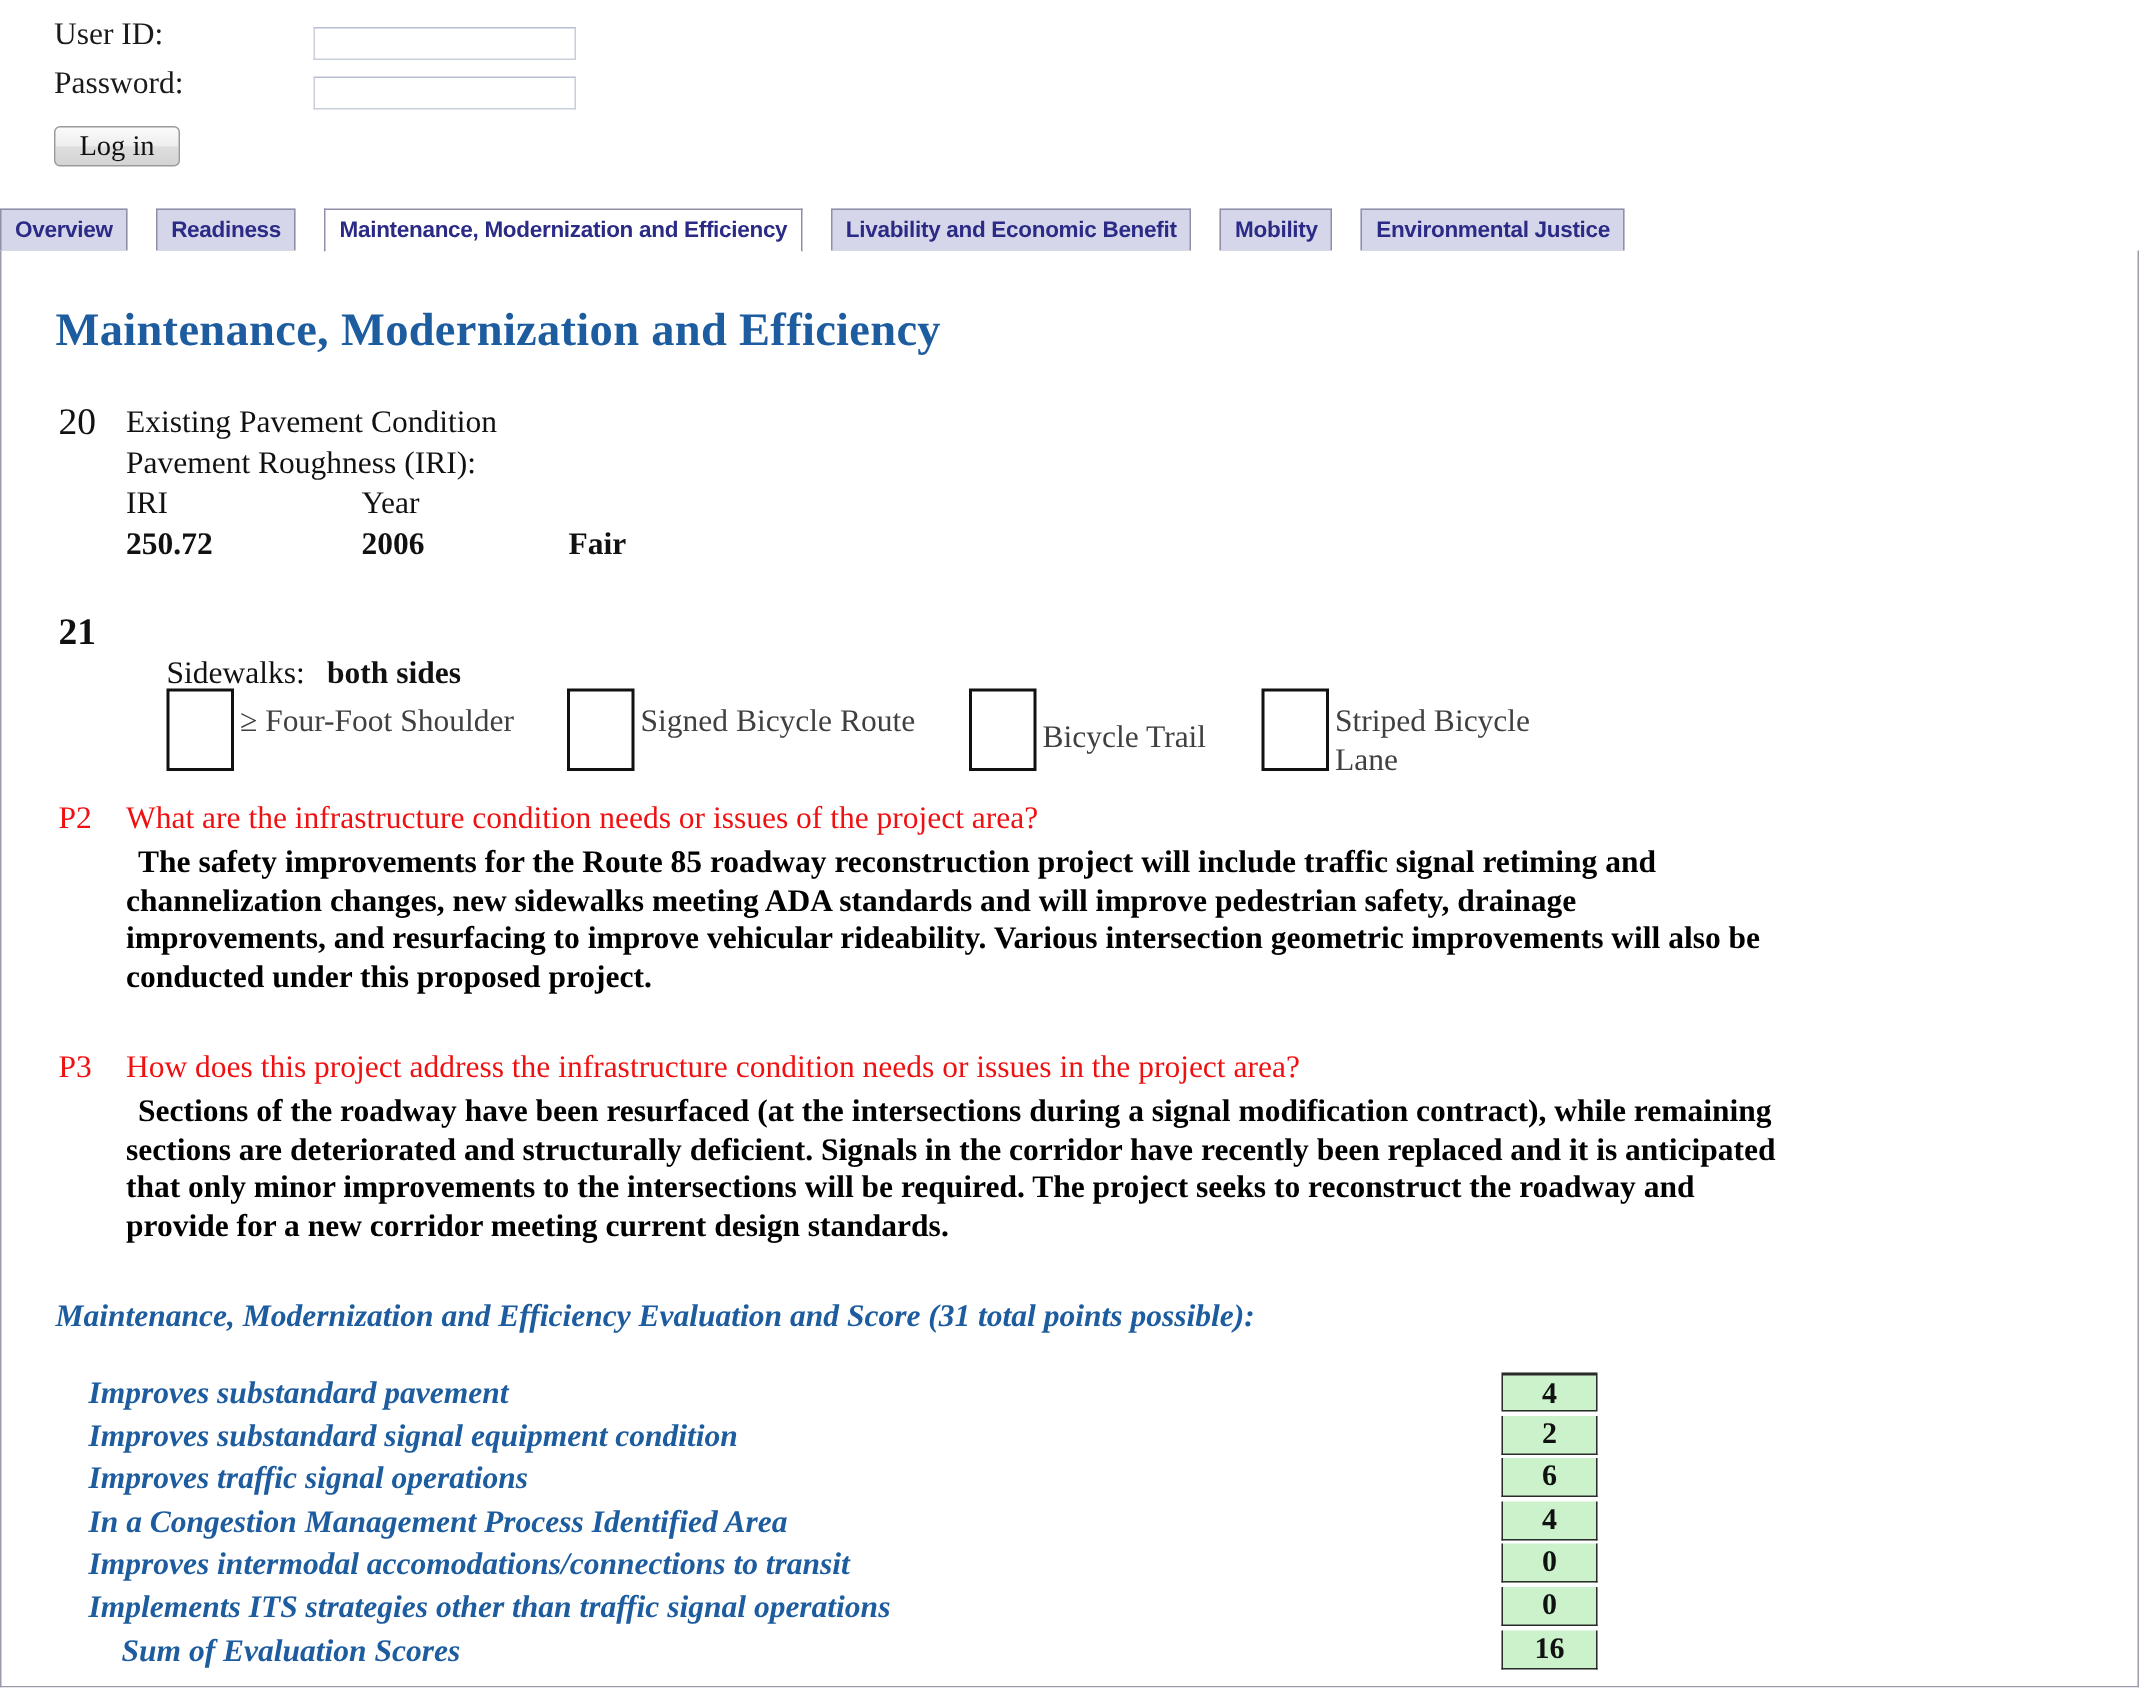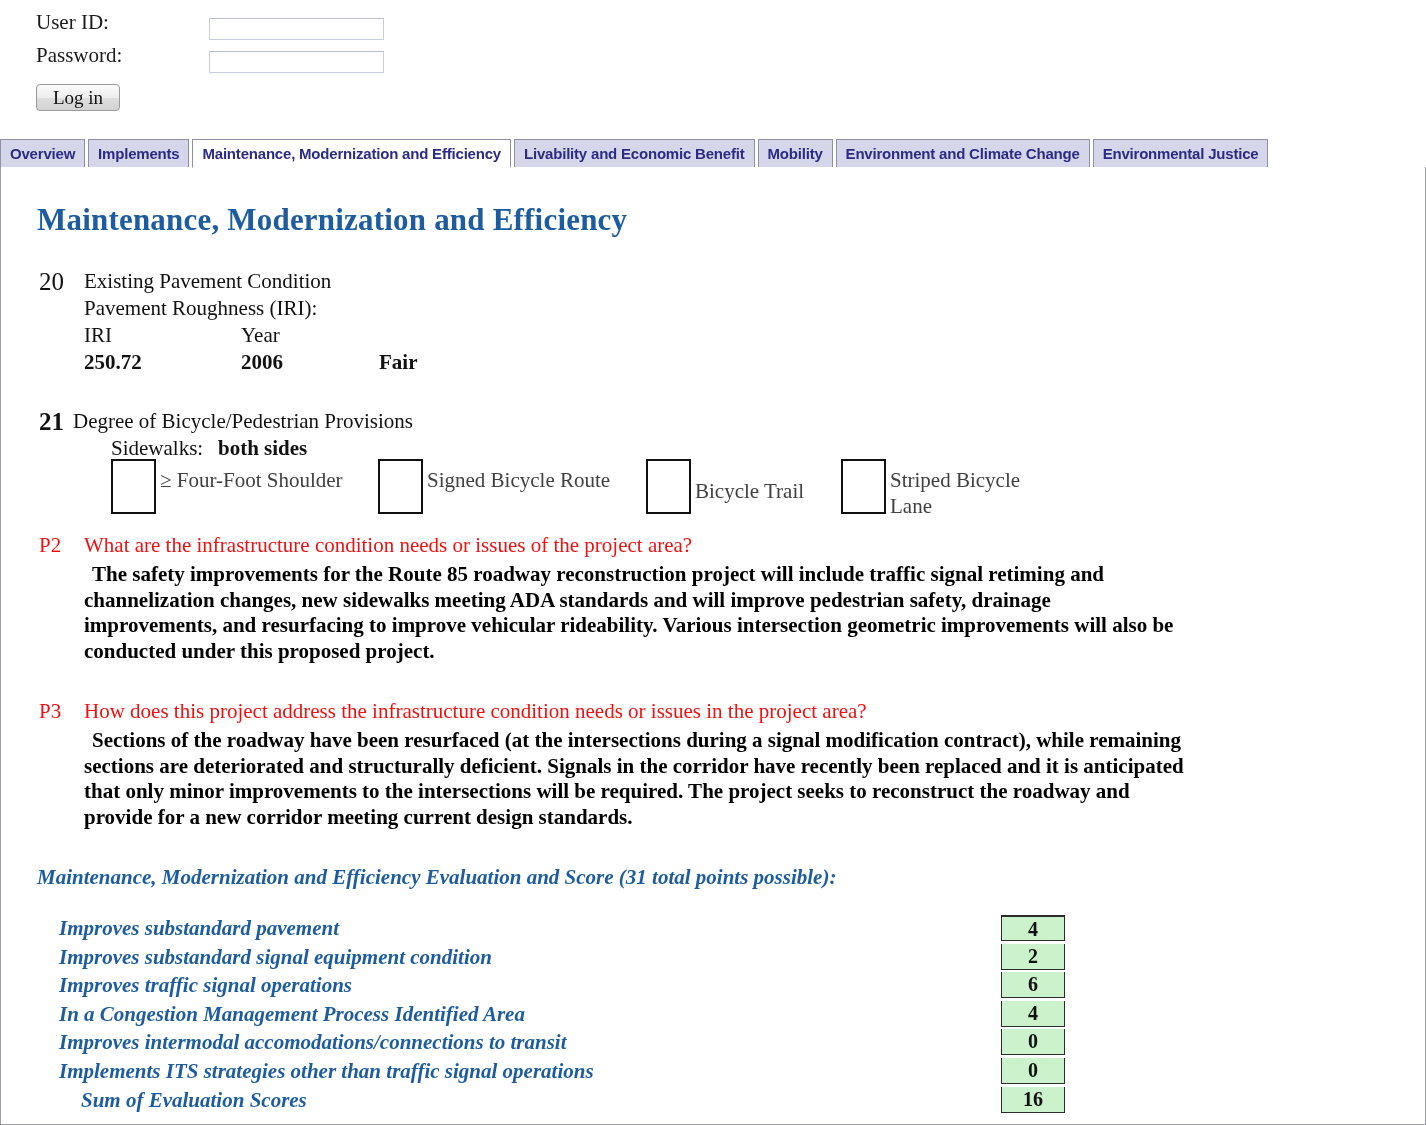--- a/index.html
+++ b/index.html
@@ -82,21 +82,21 @@
     align-items: flex-start;
     font-family: "Liberation Sans", "DejaVu Sans", sans-serif;
   }
   .tab {
     height: 29px;
     box-sizing: border-box;
     display: flex;
     align-items: center;
     justify-content: center;
     padding: 0 9px;
-    margin-right: 3px;
+    margin-right: 19px;
     font-size: 15px;
     font-weight: bold;
     letter-spacing: -0.2px;
     color: #2b2b86;
     background: #d5d6ea;
     border: 1px solid #8f8fa8;
     border-bottom: 1px solid #8f8fa8;
     white-space: nowrap;
     cursor: pointer;
     user-select: none;
@@ -318,46 +318,44 @@
 <div id="login-block">
   <div class="login-row" id="login-label-userid">User ID:</div>
   <input class="login-input" id="userid-input" type="text" placeholder="" style="">
   <div class="login-row" id="login-label-password">Password:</div>
   <input class="login-input" id="password-input" type="password" placeholder="" style="">
   <button id="login-button">Log in</button>
 </div>
 
 <div id="tab-strip">
     <div class="tab">Overview</div>
-    <div class="tab">Implements</div>
+    <div class="tab">Readiness</div>
     <div class="tab active">Maintenance, Modernization and Efficiency</div>
     <div class="tab">Livability and Economic Benefit</div>
     <div class="tab">Mobility</div>
-    <div class="tab">Environment and Climate Change</div>
     <div class="tab">Environmental Justice</div>
   </div>
 
 <div id="content-panel">
 
   <div id="page-title">Maintenance, Modernization and Efficiency</div>
 
   <div id="q20">
     <div class="qnum" id="q20-num">20</div>
     <div class="qtext" id="q20-title">Existing Pavement Condition</div>
     <div class="qtext" id="q20-sub">Pavement Roughness (IRI):</div>
     <div class="qtext" id="q20-h-iri">IRI</div>
     <div class="qtext" id="q20-h-year">Year</div>
     <div class="qtext" id="q20-v-iri">250.72</div>
     <div class="qtext" id="q20-v-year">2006</div>
     <div class="qtext" id="q20-v-rating">Fair</div>
   </div>
 
   <div id="q21">
     <div class="qnum" id="q21-num">21</div>
-    <div class="qtext" id="q21-title">Degree of Bicycle/Pedestrian Provisions</div>
     <div class="qtext" id="q21-sidewalk-label">Sidewalks:</div>
     <div id="q21-sidewalk-value">both sides</div>
 
     <div class="cbgroup" id="cbgroup-shoulder">
       <div class="cbox"></div>
       <div class="cblabel">≥ Four-Foot Shoulder</div>
     </div>
     <div class="cbgroup" id="cbgroup-signed-route">
       <div class="cbox"></div>
       <div class="cblabel">Signed Bicycle Route</div>

